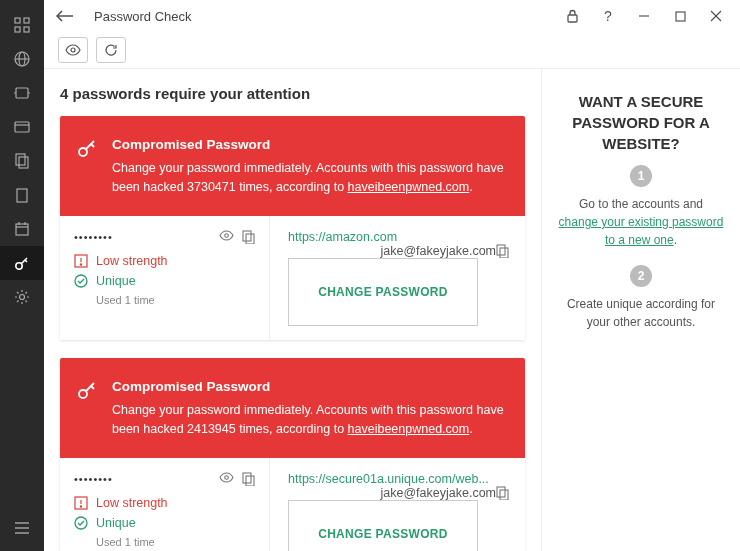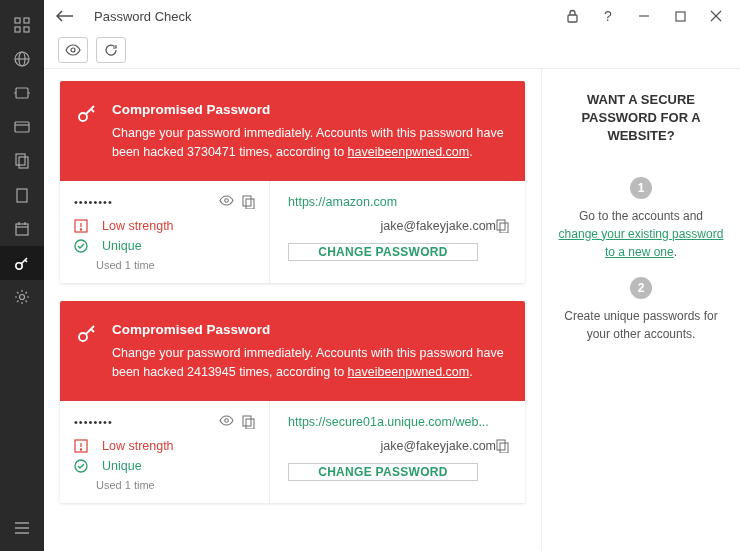--- a/index.html
+++ b/index.html
@@ -28,30 +28,30 @@
 .card-head{background:#e53737;color:#fff;padding:19px 16px;display:flex;gap:14px}
 .key-ico{flex-shrink:0;padding-top:2px}
 .ch-body{flex:1;font-size:12.5px;line-height:1.5}
 .ch-title{font-weight:600;font-size:13.5px;margin-bottom:4px}
 .ch-link{text-decoration:underline;cursor:pointer}
 .card-row{display:flex;background:#fff}
 .col-left{width:210px;border-right:1px solid #eee;padding:14px 14px 12px 14px}
 .pw-line{display:flex;align-items:center;justify-content:space-between;margin-bottom:10px}
 .pw-dots{letter-spacing:1px;color:#333;font-size:11px}
 .pw-icons{display:flex;gap:8px;color:#777}
-.status{display:flex;align-items:center;gap:14px;font-size:12.5px;margin-bottom:6px}
+.status{display:flex;align-items:center;gap:8px;font-size:12.5px;margin-bottom:6px}
 .status.red{color:#d9403a}
 .status.grn{color:#2a9d6c}
 .used{font-size:11px;color:#888;margin-left:22px}
-.col-right{flex:1;padding:14px 16px 14px 18px;display:flex;flex-direction:column;gap:10px;min-width:0}
+.col-right{flex:1;padding:14px 16px 14px 18px;display:flex;flex-direction:column;min-width:0}
 .url{color:#2a9d6c;font-size:12.5px;white-space:nowrap;overflow:hidden;text-overflow:ellipsis}
 .email-line{display:flex;align-items:center;justify-content:flex-end;color:#555;font-size:12.5px}
-.change-btn{border:1px solid #ccc;color:#2a9d6c;font-size:12px;font-weight:600;letter-spacing:.3px;padding:1px 0;text-align:center;cursor:pointer;background:#fff;width:190px}
+.change-btn{border:1px solid #ccc;color:#2a9d6c;font-size:12px;font-weight:600;letter-spacing:.3px;padding:26px 0;text-align:center;cursor:pointer;background:#fff;width:190px}
 .rpanel{width:198px;padding:22px 16px 0 16px;text-align:center;flex-shrink:0}
-.rp-title{font-size:13px;font-weight:700;color:#333;line-height:1.4;margin-bottom:31px}
+.rp-title{font-size:15px;font-weight:700;color:#333;line-height:1.4;margin-bottom:11px}
 .numcirc{width:22px;height:22px;border-radius:50%;background:#bbb;color:#fff;font-size:12px;font-weight:600;display:inline-flex;align-items:center;justify-content:center;margin-bottom:8px}
 .rp-text{font-size:12px;color:#555;line-height:1.5;margin-bottom:16px}
 .rp-text a{color:#2a9d6c;text-decoration:underline;cursor:pointer}
 svg{display:block}
 </style>
 </head>
 <body>
 
 <div class="app">
   <div class="sidebar">
@@ -176,20 +176,21 @@
       <div class="sqbtn">
           <svg width="14" height="14" viewBox="0 0 14 14" fill="none" stroke="#555" stroke-width="1.2">
             <path d="M12 7a5 5 0 11-1.5-3.5M12 2v3h-3"></path>
           </svg>
         </div>
     </div>
     <div class="hr"></div>
 
     <div class="body">
       <div class="content">
+        <div class="attn">4 passwords require your attention</div>
 
         <div class="card">
           <div class="card-head">
             <div class="key-ico">
                 <svg width="22" height="22" viewBox="0 0 22 22" fill="none" stroke="#fff" stroke-width="1.8">
                   <circle cx="7" cy="15" r="4"></circle>
                   <line x1="10" y1="12" x2="18" y2="4"></line>
                   <line x1="15" y1="7" x2="18" y2="10"></line>
                 </svg>
               </div>
@@ -316,17 +317,17 @@
           </div>
         </div>
 
       </div>
 
       <div class="rpanel">
         <div class="rp-title">WANT A SECURE PASSWORD FOR A WEBSITE?</div>
         <div class="numcirc">1</div>
         <div class="rp-text"><span>Go to the accounts and </span><a>change your existing password to a new one</a><span>.</span></div>
         <div class="numcirc">2</div>
-        <div class="rp-text">Create unique passwords for your other accounts.</div>
+        <div class="rp-text">Create unique according for your other accounts.</div>
       </div>
     </div>
   </div>
 </div>
 
 </body></html>

